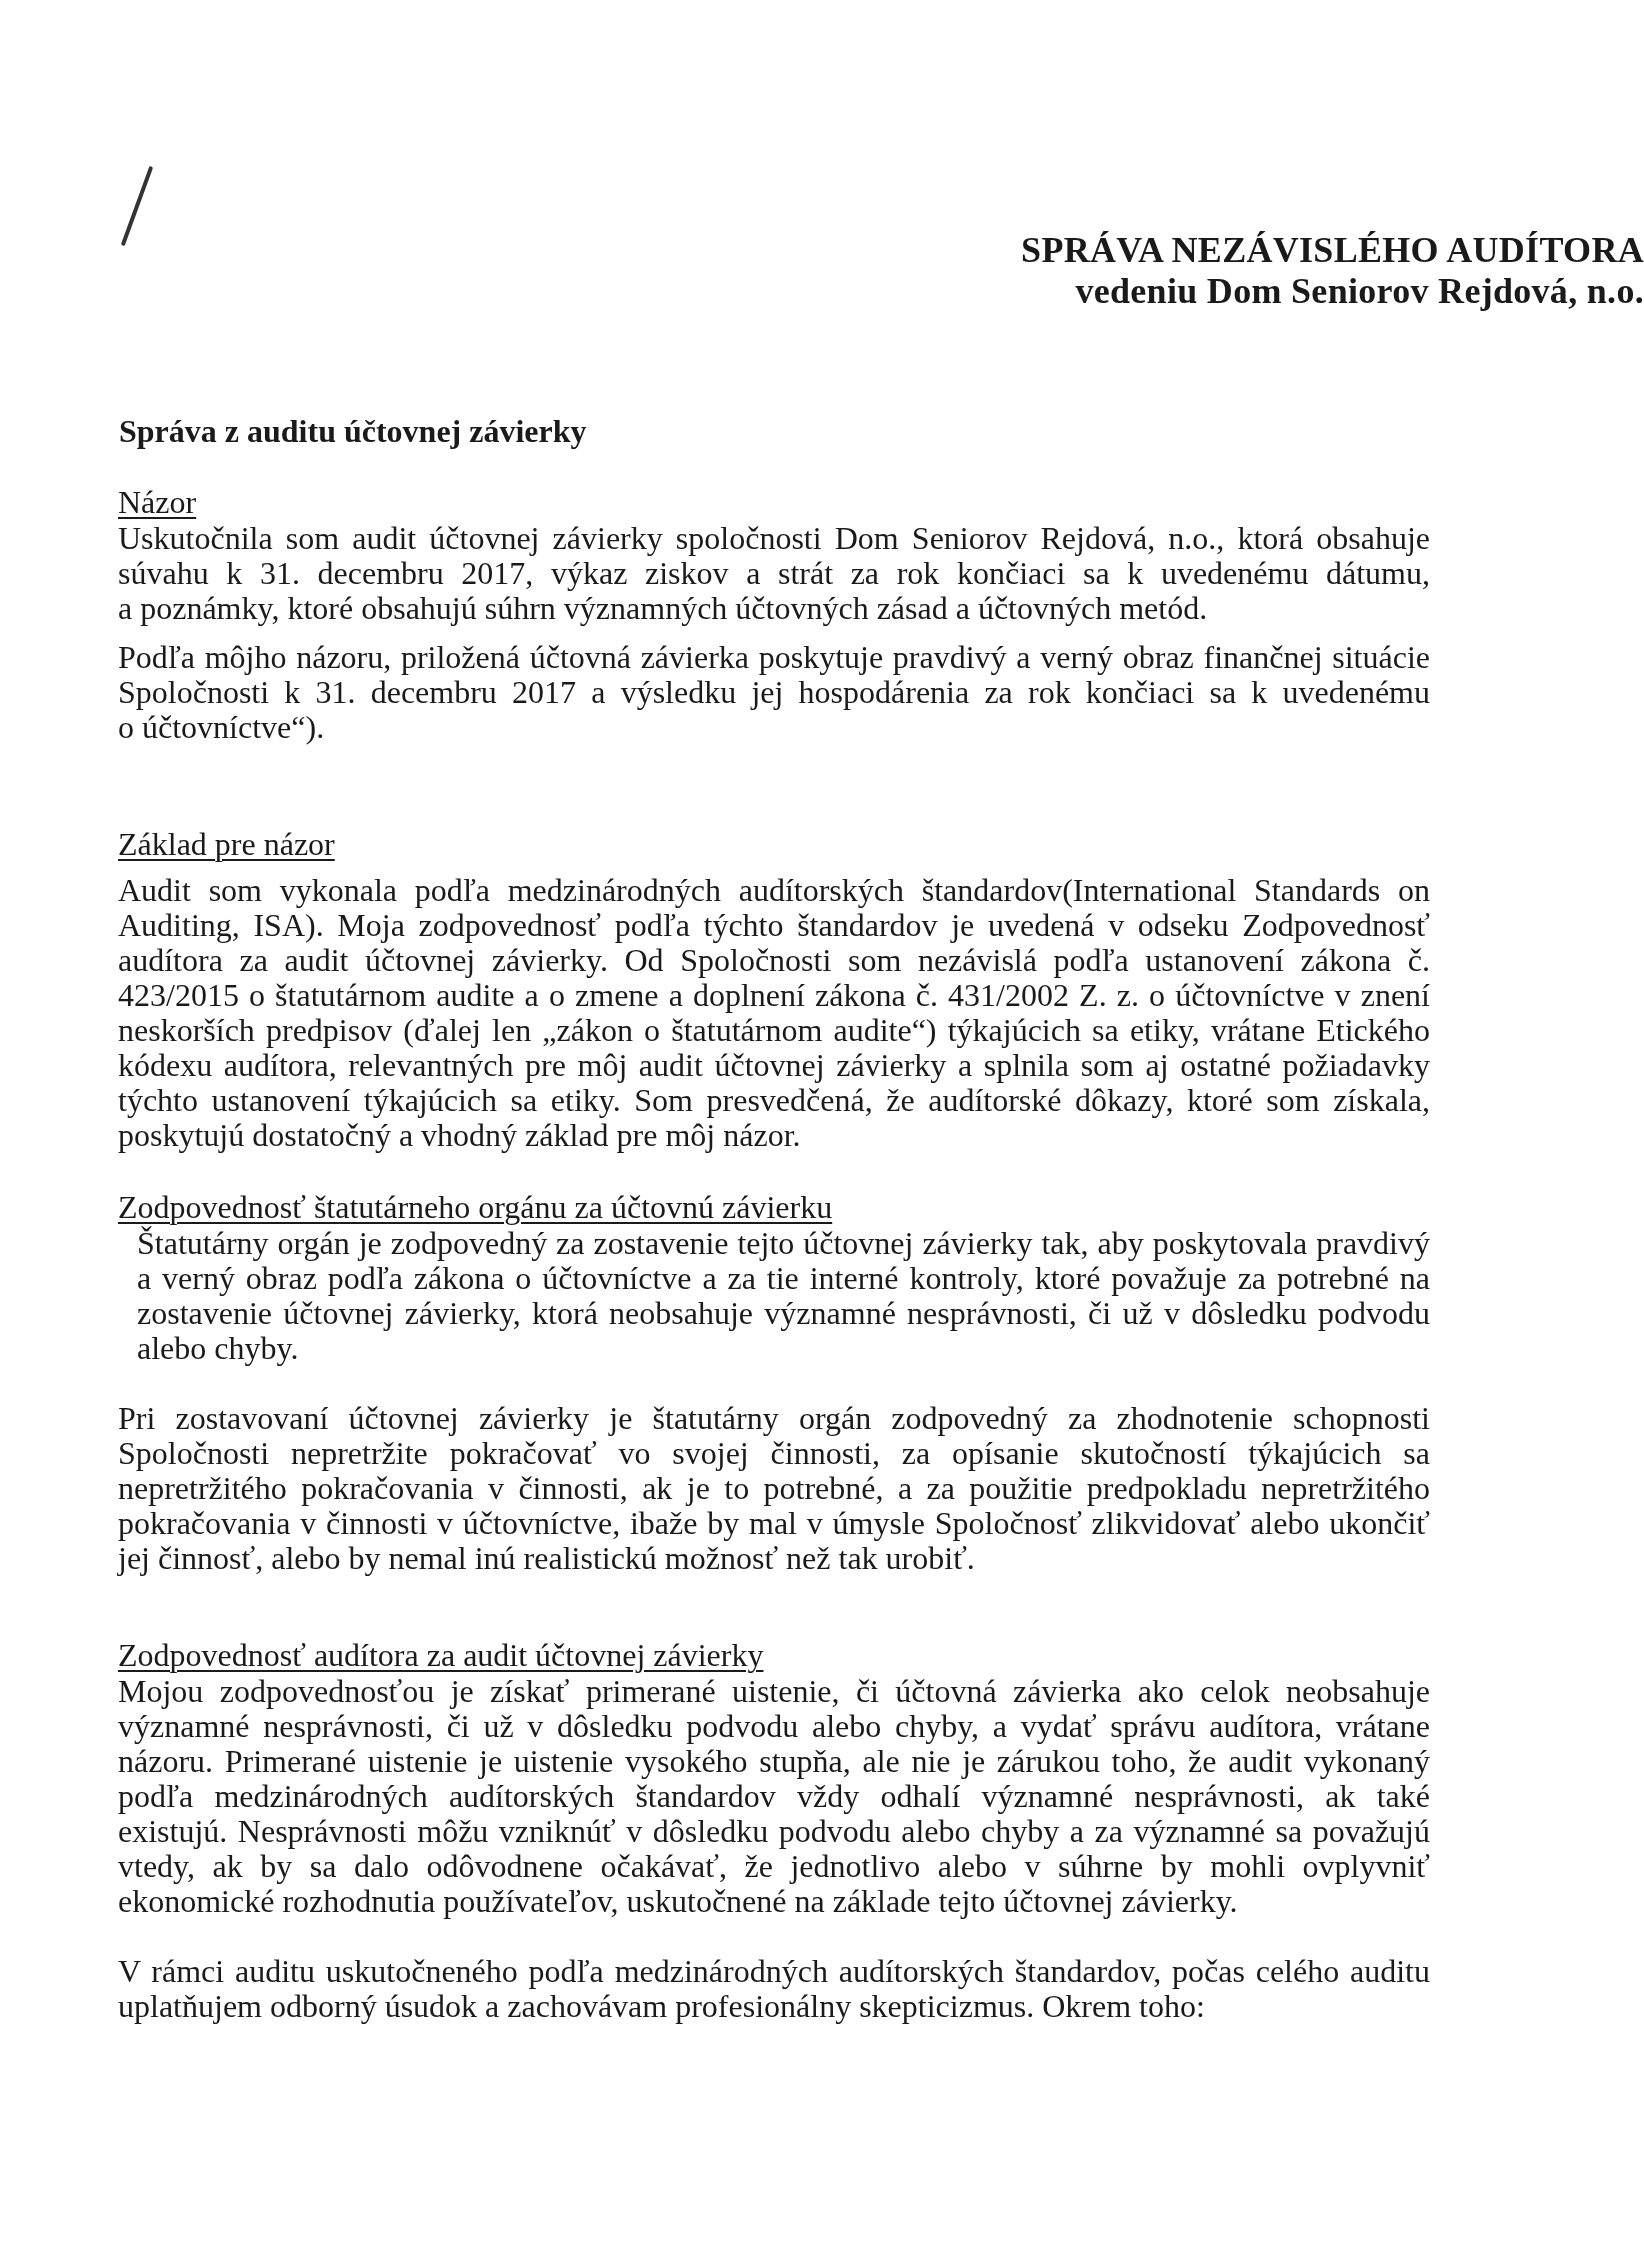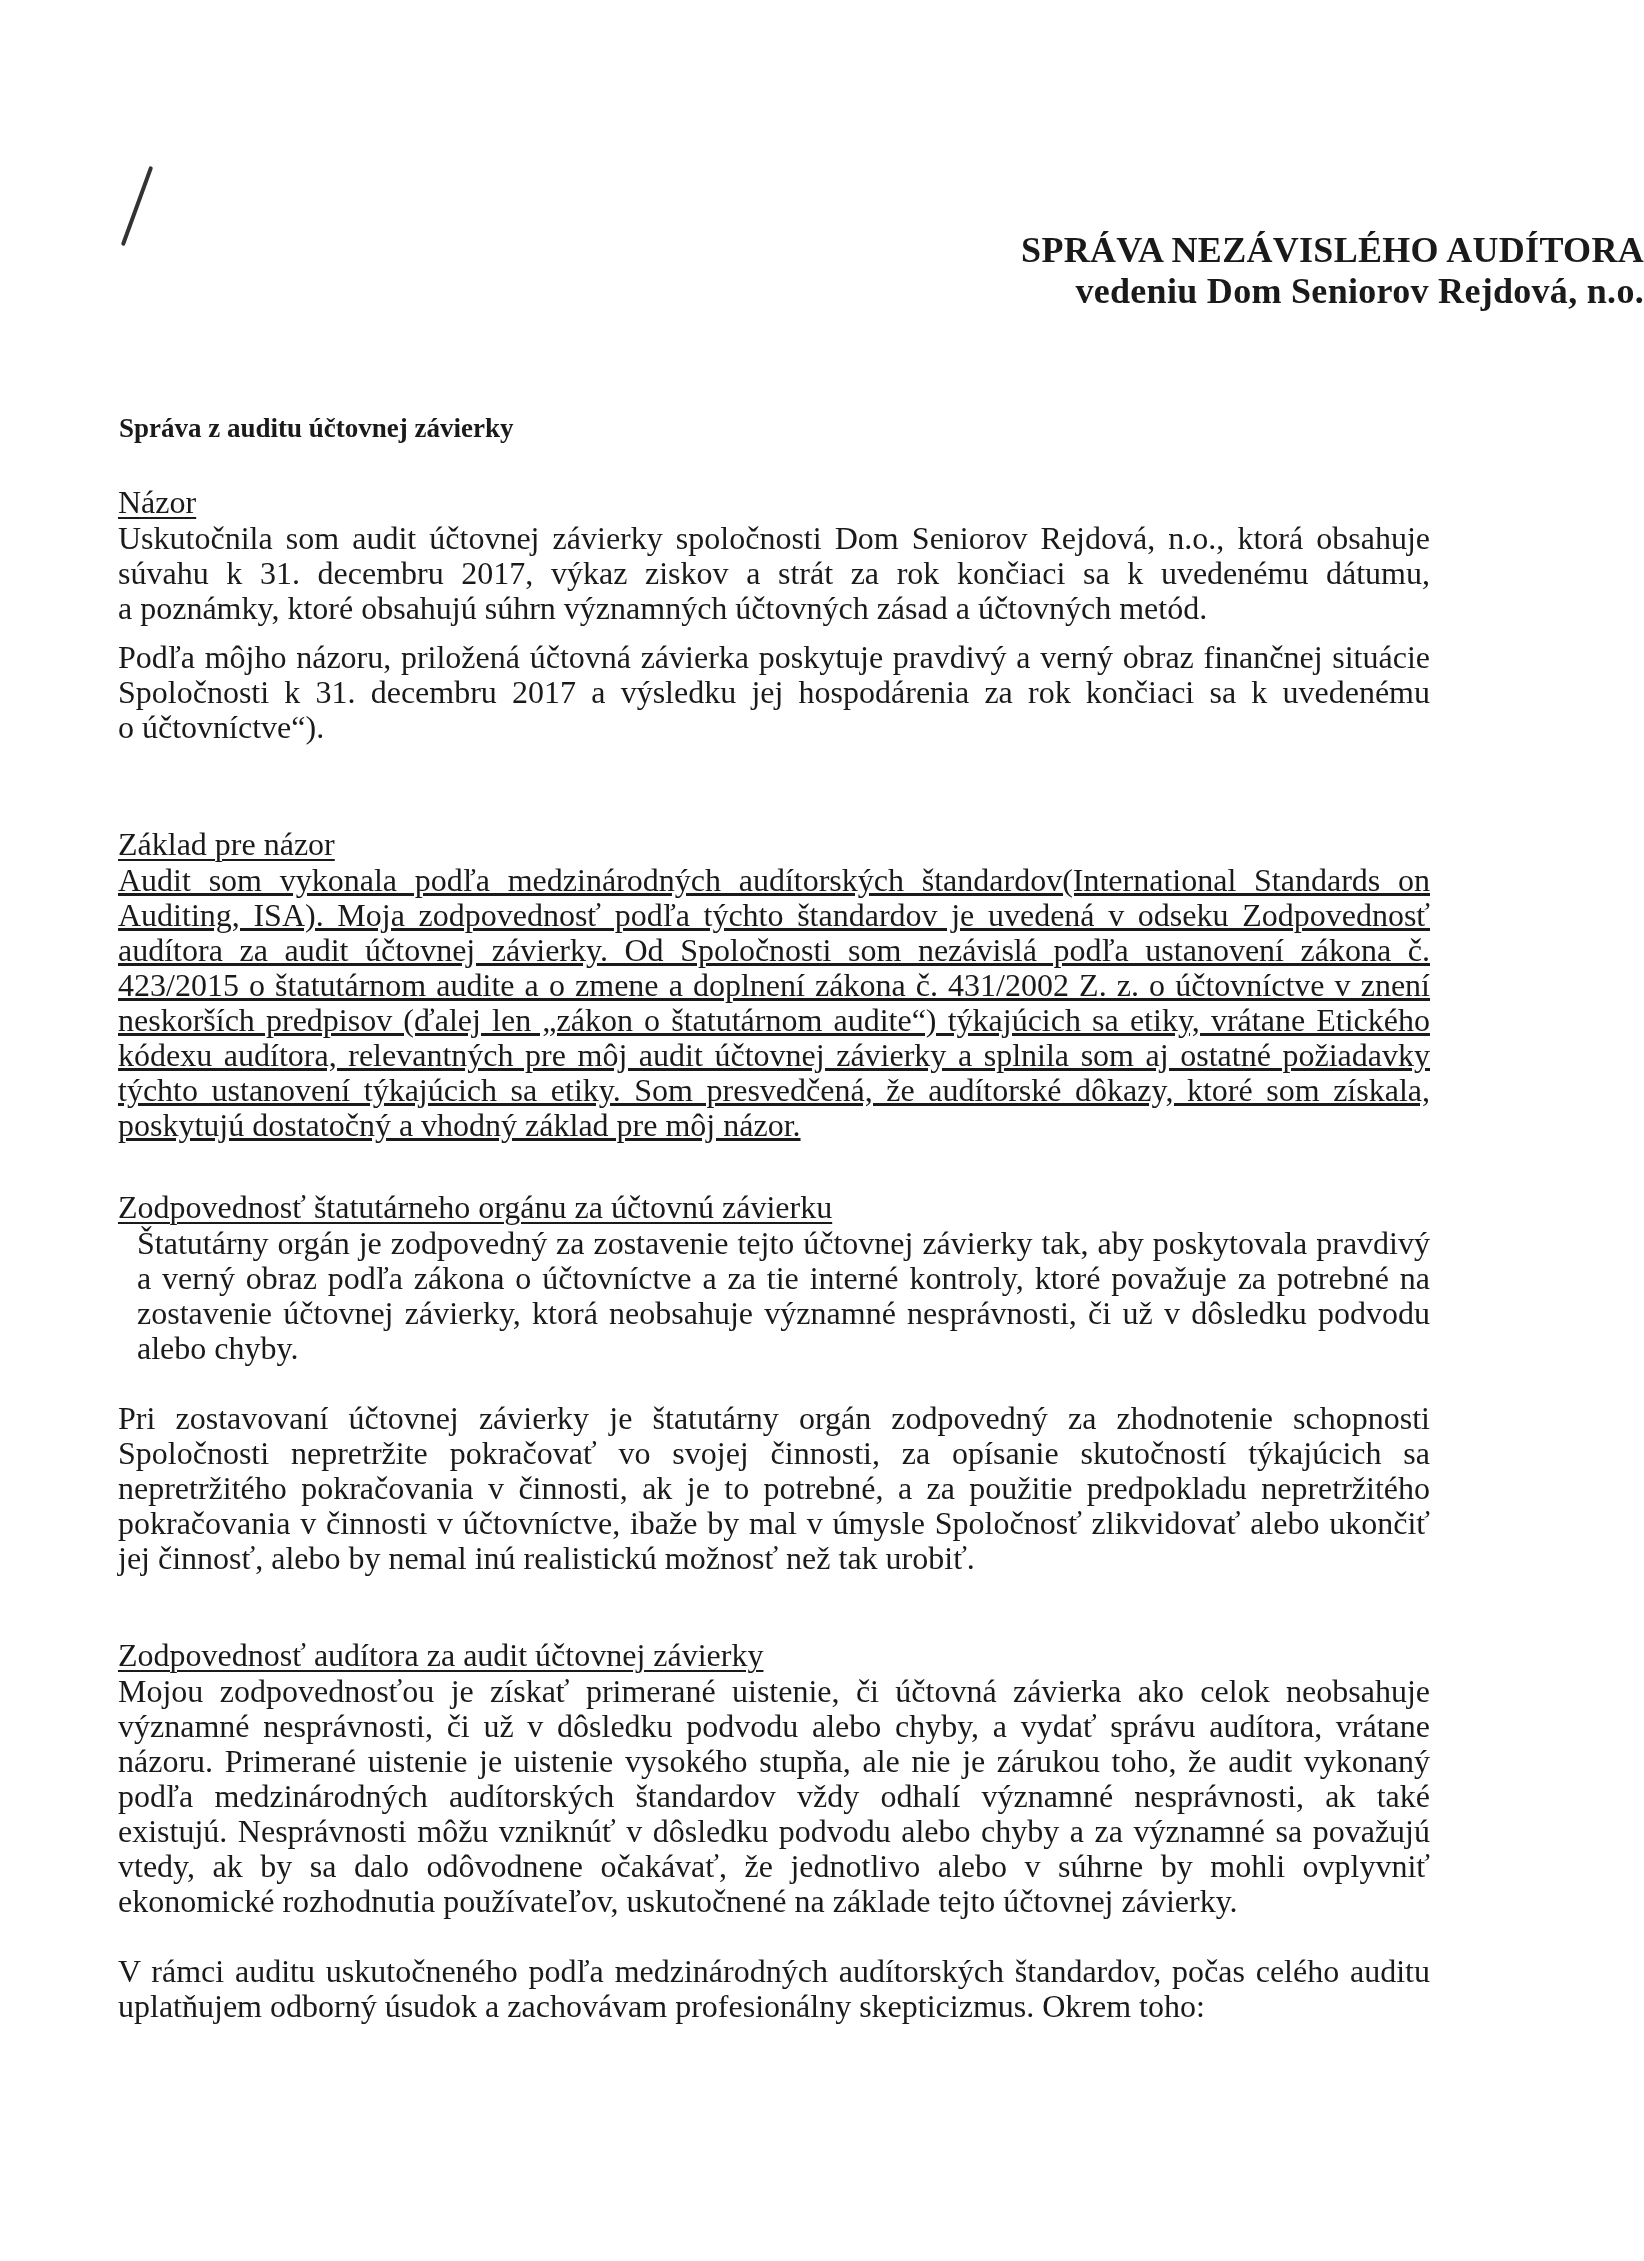--- a/index.html
+++ b/index.html
@@ -4,21 +4,21 @@
 <style>
   html, body { margin: 0; padding: 0; background: #ffffff; }
   body { width: 1644px; height: 2261px; position: relative; overflow: hidden;
          font-family: "Liberation Serif", "DejaVu Serif", serif; color: #1a1a1a; }
   .page { position: absolute; left: 0; top: 0; width: 1644px; height: 2261px; background: #fff; }
   .mark { position: absolute; left: 135px; top: 164px; width: 3.9px; height: 84px; background: #333;
           transform: rotate(20deg); transform-origin: center; border-radius: 1.9px; }
   .title { position: absolute; left: 0; width: 1644px; text-align: right; font-weight: bold; font-size: 36px; letter-spacing: 0.3px; }
   .t1 { top: 229px; padding-left: 84px; box-sizing: border-box; }
   .t2 { top: 270px; box-sizing: border-box; }
-  .sect { position: absolute; left: 119px; top: 413px; font-weight: bold; font-size: 27px; }
+  .sect { position: absolute; left: 119px; top: 413px; font-weight: bold; font-size: 32px; }
   .block { position: absolute; left: 118px; width: 1312px; font-size: 32px; line-height: 35px; }
   .head { text-decoration: underline; text-decoration-thickness: 1.9px; text-underline-offset: 3.9px; display: inline-block; }
   .ln { display: block; text-align: justify; text-align-last: justify; white-space: nowrap; height: 35px; }
   .ln.last { text-align-last: left; }
 </style>
 </head>
 <body>
 
 <div class="page">
 
@@ -38,21 +38,21 @@
     </div>
     <div style="margin-top:14px;">
       <span class="ln">Podľa môjho názoru, priložená účtovná závierka poskytuje pravdivý a verný obraz finančnej situácie</span>
       <span class="ln">Spoločnosti k 31. decembru 2017 a výsledku jej hospodárenia za rok končiaci sa k uvedenému</span>
       <span class="ln last">o účtovníctve“).</span>
     </div>
   </div>
 
   <div class="block" style="top:827px;">
     <span class="head">Základ pre názor</span>
-    <div style="margin-top:1px;text-decoration:underline;">
+    <div style="margin-top:11px;">
       <span class="ln">Audit som vykonala podľa medzinárodných audítorských štandardov(International Standards on</span>
       <span class="ln">Auditing, ISA). Moja zodpovednosť podľa týchto štandardov je uvedená v odseku Zodpovednosť</span>
       <span class="ln">audítora za audit účtovnej závierky. Od Spoločnosti som nezávislá podľa ustanovení zákona č.</span>
       <span class="ln">423/2015 o štatutárnom audite a o zmene a doplnení zákona č. 431/2002 Z. z. o účtovníctve v znení</span>
       <span class="ln">neskorších predpisov (ďalej len „zákon o štatutárnom audite“) týkajúcich sa etiky, vrátane Etického</span>
       <span class="ln">kódexu audítora, relevantných pre môj audit účtovnej závierky a splnila som aj ostatné požiadavky</span>
       <span class="ln">týchto ustanovení týkajúcich sa etiky. Som presvedčená, že audítorské dôkazy, ktoré som získala,</span>
       <span class="ln last">poskytujú dostatočný a vhodný základ pre môj názor.</span>
     </div>
   </div>

